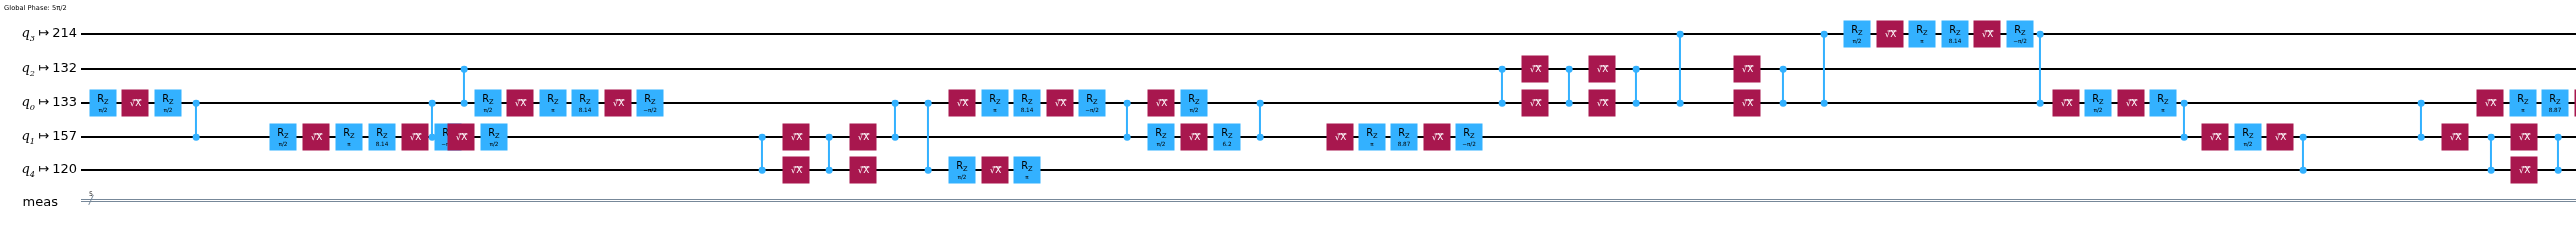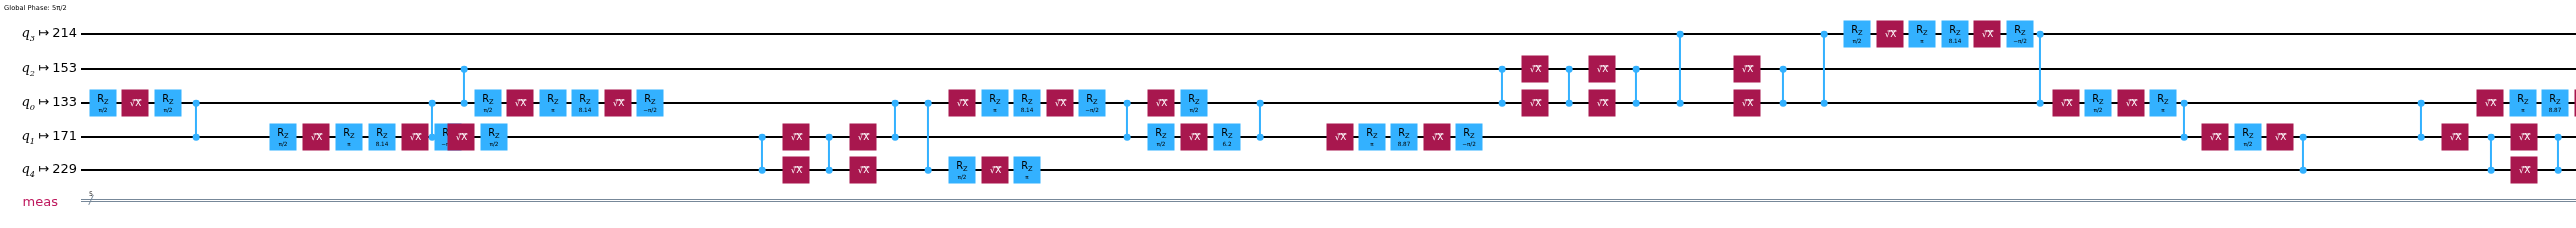--- a/index.html
+++ b/index.html
@@ -8,21 +8,21 @@
 
   .gphase{position:absolute;left:4.1px;top:4.1px;font-size:6.7px;color:#000;white-space:nowrap;}
 
   .wire-label{position:absolute;font-size:13px;color:#000;white-space:nowrap;
               transform:translateY(-50%);text-align:right;}
   .wire-label .q{font-style:italic;font-family:"DejaVu Serif","Liberation Serif",serif;}
   .wire-label .sub{font-size:8.2px;vertical-align:sub;font-style:italic;
                    font-family:"DejaVu Serif","Liberation Serif",serif;}
   .wire-label .map{padding:0 3.1px;font-family:"DejaVu Sans",sans-serif;}
 
-  .meas-label{position:absolute;font-size:13px;color:#be185d;white-space:nowrap;
+  .meas-label{position:absolute;font-size:13px;color:#000000;white-space:nowrap;
               transform:translateY(-50%);text-align:right;}
 
   .qwire{position:absolute;height:1.5px;background:#000;}
   .cwire-a,.cwire-b{position:absolute;height:1px;background:#778899;}
 
   .creg-count{position:absolute;font-size:6.2px;color:#000;transform:translate(-50%,-100%);}
   .creg-slash{position:absolute;width:1px;height:11.3px;background:#778899;
               transform:translate(-50%,-50%) rotate(25deg);}
 
   .gate{position:absolute;transform:translate(-50%,-50%);
@@ -45,27 +45,27 @@
 </style>
 </head>
 <body>
 
 <div id="circuit">
   <div class="gphase">Global Phase: 5π/2</div>
   <div id="layers">
       <div class="qwire" style="left: 81px; width: 3989px; top: 33px;"></div>
       <div class="wire-label" style="left: 0px; width: 77px; top: 34px;"><span class="q">q</span><span class="sub">3</span><span class="map">↦</span><span>214</span></div>
       <div class="qwire" style="left: 81px; width: 3989px; top: 68px;"></div>
-      <div class="wire-label" style="left: 0px; width: 77px; top: 69px;"><span class="q">q</span><span class="sub">2</span><span class="map">↦</span><span>153</span></div>
+      <div class="wire-label" style="left: 0px; width: 77px; top: 69px;"><span class="q">q</span><span class="sub">2</span><span class="map">↦</span><span>132</span></div>
       <div class="qwire" style="left: 81px; width: 3989px; top: 102px;"></div>
       <div class="wire-label" style="left: 0px; width: 77px; top: 103px;"><span class="q">q</span><span class="sub">0</span><span class="map">↦</span><span>133</span></div>
       <div class="qwire" style="left: 81px; width: 3989px; top: 136px;"></div>
-      <div class="wire-label" style="left: 0px; width: 77px; top: 137px;"><span class="q">q</span><span class="sub">1</span><span class="map">↦</span><span>171</span></div>
+      <div class="wire-label" style="left: 0px; width: 77px; top: 137px;"><span class="q">q</span><span class="sub">1</span><span class="map">↦</span><span>157</span></div>
       <div class="qwire" style="left: 81px; width: 3989px; top: 169px;"></div>
-      <div class="wire-label" style="left: 0px; width: 77px; top: 170px;"><span class="q">q</span><span class="sub">4</span><span class="map">↦</span><span>229</span></div>
+      <div class="wire-label" style="left: 0px; width: 77px; top: 170px;"><span class="q">q</span><span class="sub">4</span><span class="map">↦</span><span>120</span></div>
       <div class="cwire-a" style="left: 81px; width: 3989px; top: 199px;"></div>
       <div class="cwire-b" style="left: 81px; width: 3989px; top: 201px;"></div>
       <div class="meas-label" style="left: 0px; width: 58px; top: 201px;">meas</div>
       <div class="creg-count" style="left: 91px; top: 197px;">5</div>
       <div class="creg-slash" style="left: 91px; top: 200px;"></div>
       <div class="cz-line" style="left: 196px; top: 103px; height: 33px;"></div>
       <div class="cz-dot" style="left: 196px; top: 103px;"></div>
       <div class="cz-dot" style="left: 196px; top: 137px;"></div>
       <div class="cz-line" style="left: 432px; top: 103px; height: 33px;"></div>
       <div class="cz-dot" style="left: 432px; top: 103px;"></div>

